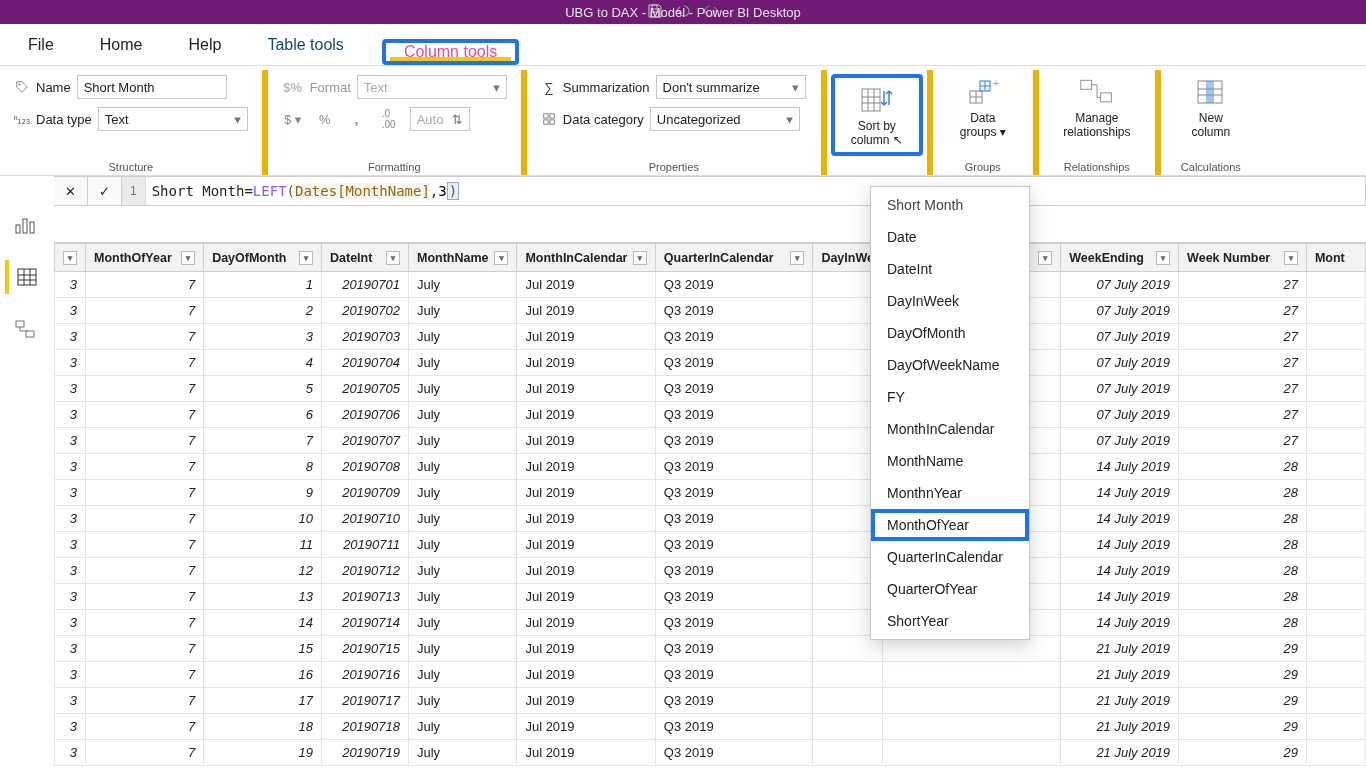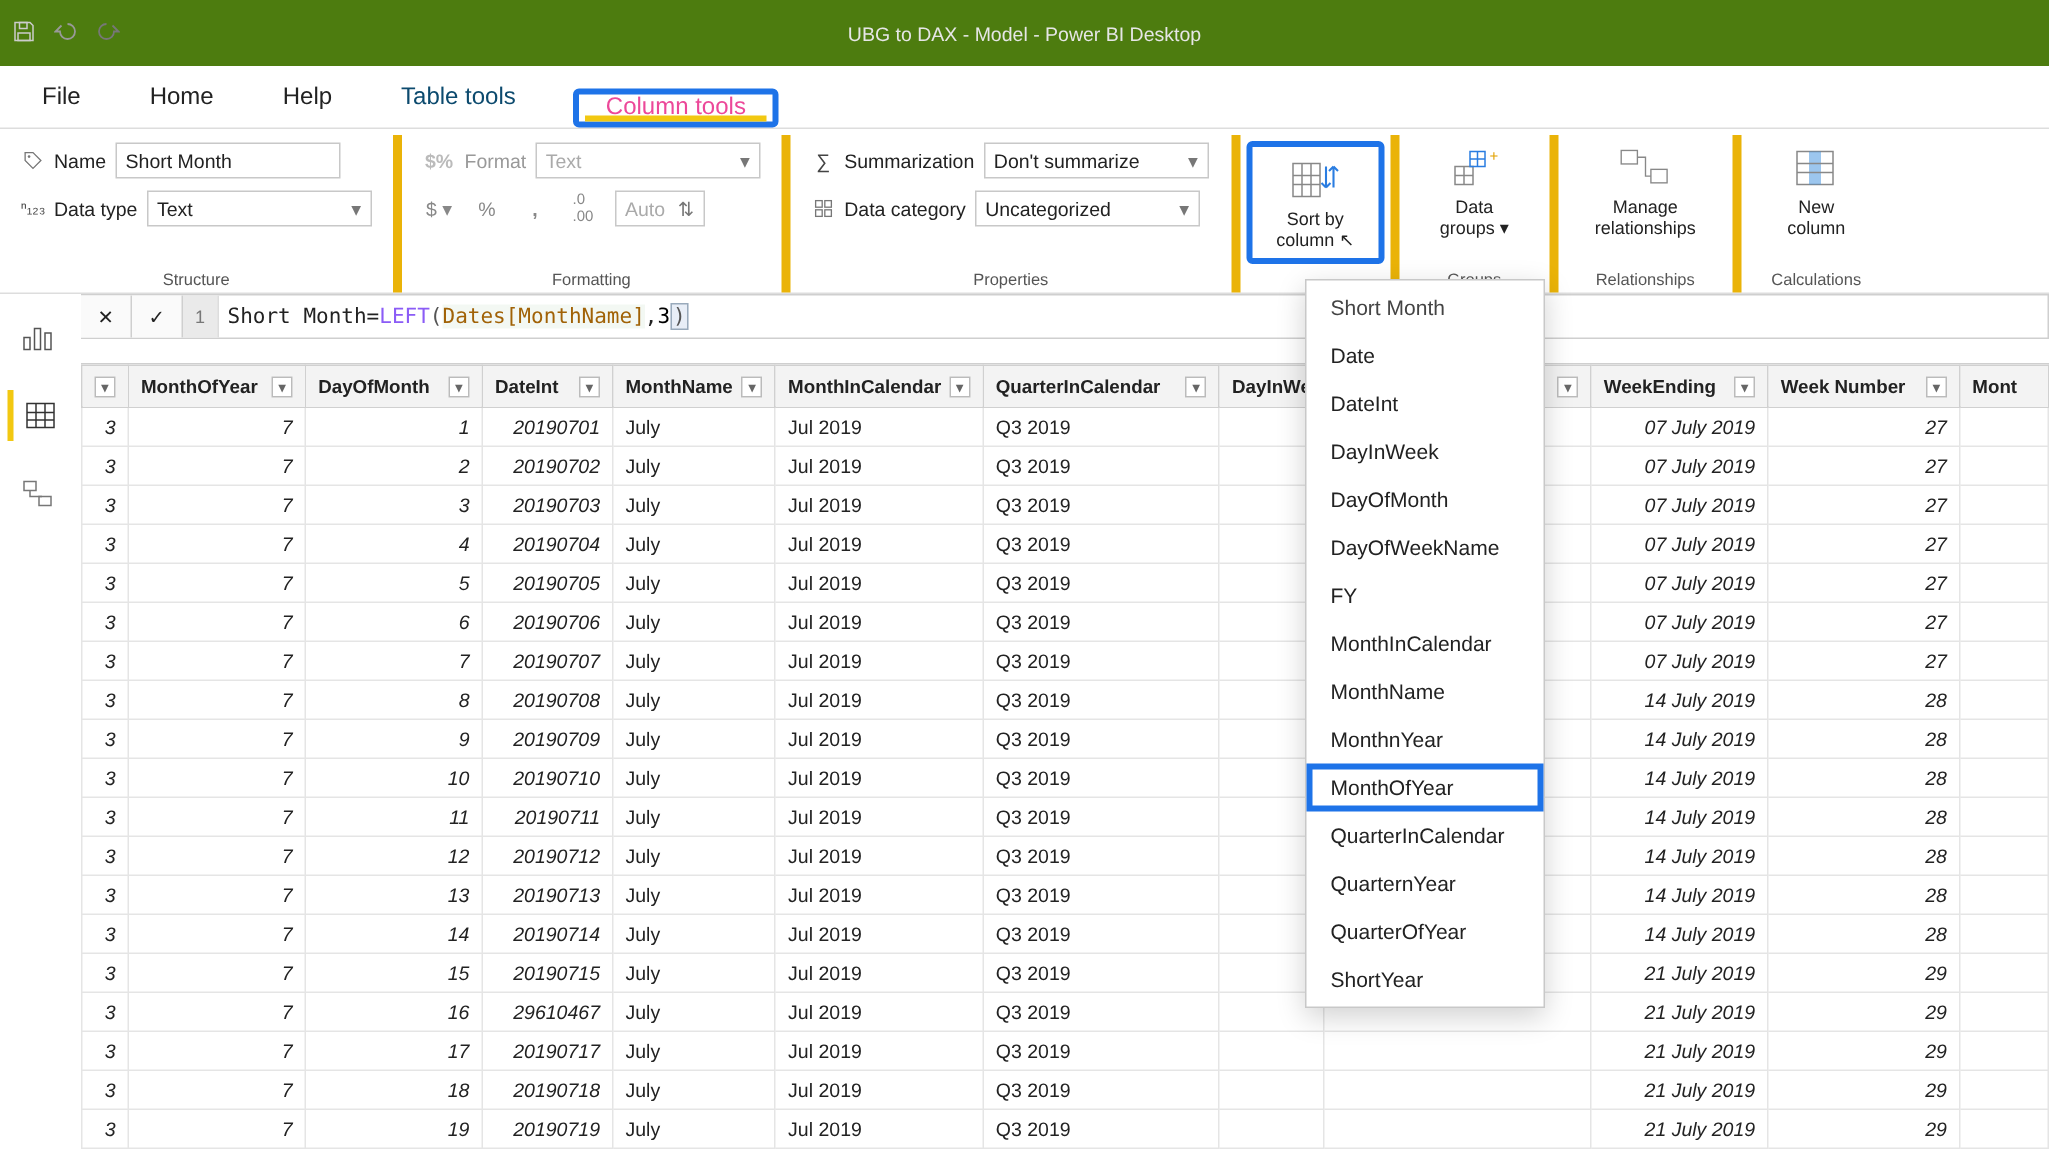--- a/index.html
+++ b/index.html
@@ -9,27 +9,28 @@
     background: #fff;
     width: 1366px;
     height: 768px;
     overflow: hidden;
     position: relative;
     color: #222;
   }
 
   
   .titlebar {
-    height: 44px;
-    background: #4d7c0f;
+    height: 24px;
+    background: #701a75;
     display: flex;
     align-items: center;
     padding: 0 8px;
     color: #e6e6e6;
     position: relative;
+    justify-content: center;
   }
   .titlebar .qat { display: flex; gap: 12px; align-items: center; }
   .titlebar .qat svg, .titlebar .qat .ico { fill: #ccc; color: #ccc; }
   .titlebar-title {
     position: absolute; left: 50%; transform: translateX(-50%);
     font-size: 13px;
   }
 
   
   .tabstrip {
@@ -676,21 +677,21 @@
     <td></td>
     <td></td>
     <td class="ital">21 July 2019</td>
     <td class="ital">29</td>
     <td></td>
   </tr>
         <tr>
     <td class="ital">3</td>
     <td class="ital">7</td>
     <td class="ital">16</td>
-    <td class="ital">29610467</td>
+    <td class="ital">20190716</td>
     <td class="txt">July</td>
     <td class="txt">Jul 2019</td>
     <td class="txt">Q3 2019</td>
     <td></td>
     <td></td>
     <td class="ital">21 July 2019</td>
     <td class="ital">29</td>
     <td></td>
   </tr>
         <tr>
@@ -745,16 +746,15 @@
     <div class="item">DateInt</div>
     <div class="item">DayInWeek</div>
     <div class="item">DayOfMonth</div>
     <div class="item">DayOfWeekName</div>
     <div class="item">FY</div>
     <div class="item">MonthInCalendar</div>
     <div class="item">MonthName</div>
     <div class="item">MonthnYear</div>
     <div class="item hl">MonthOfYear</div>
     <div class="item">QuarterInCalendar</div>
-    <div class="item">QuarternYear</div>
     <div class="item">QuarterOfYear</div>
     <div class="item">ShortYear</div>
   </div>
 
 </body></html>

